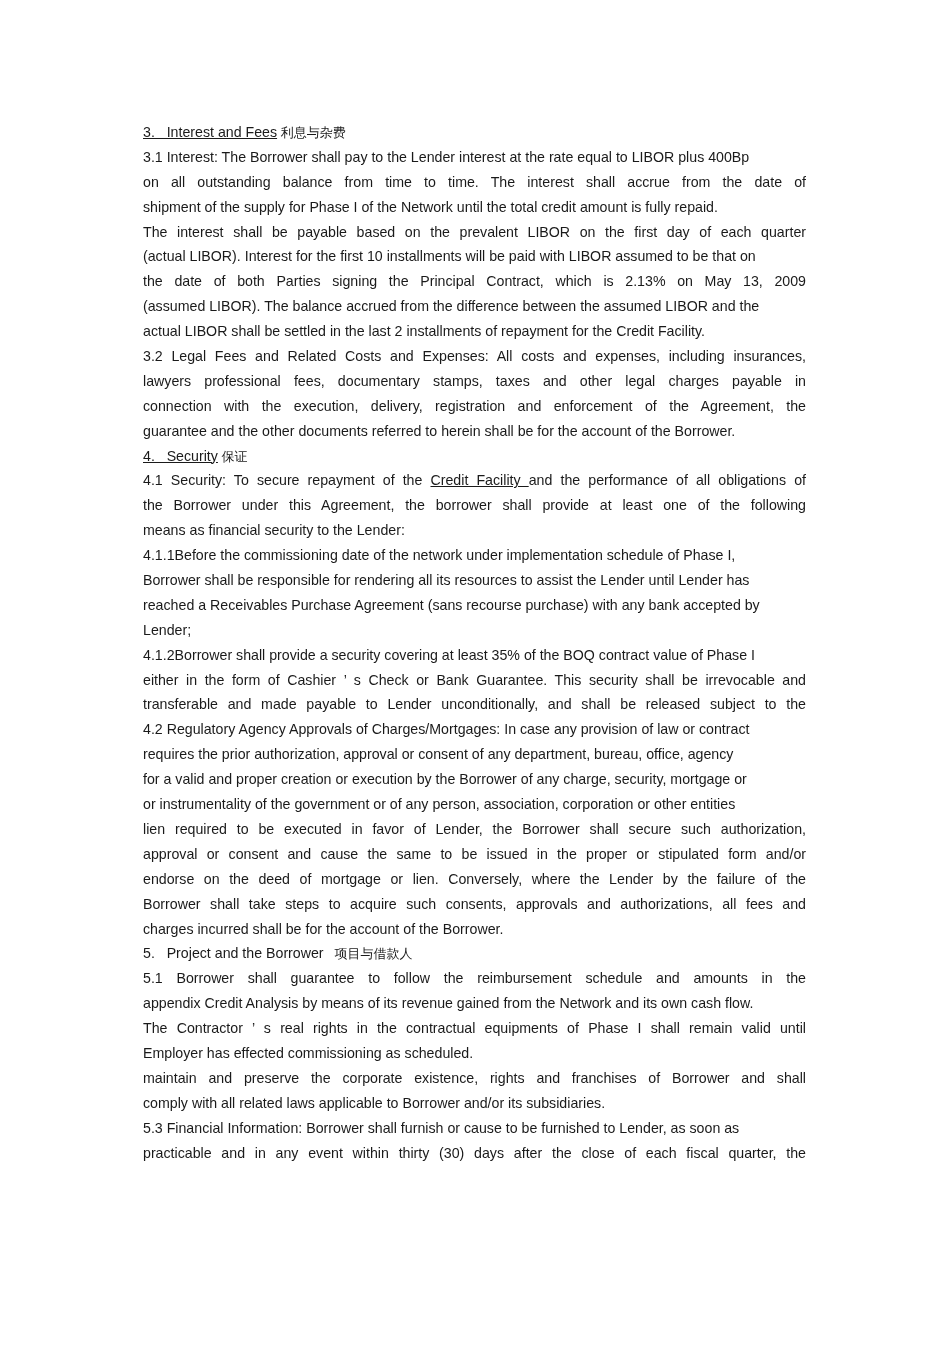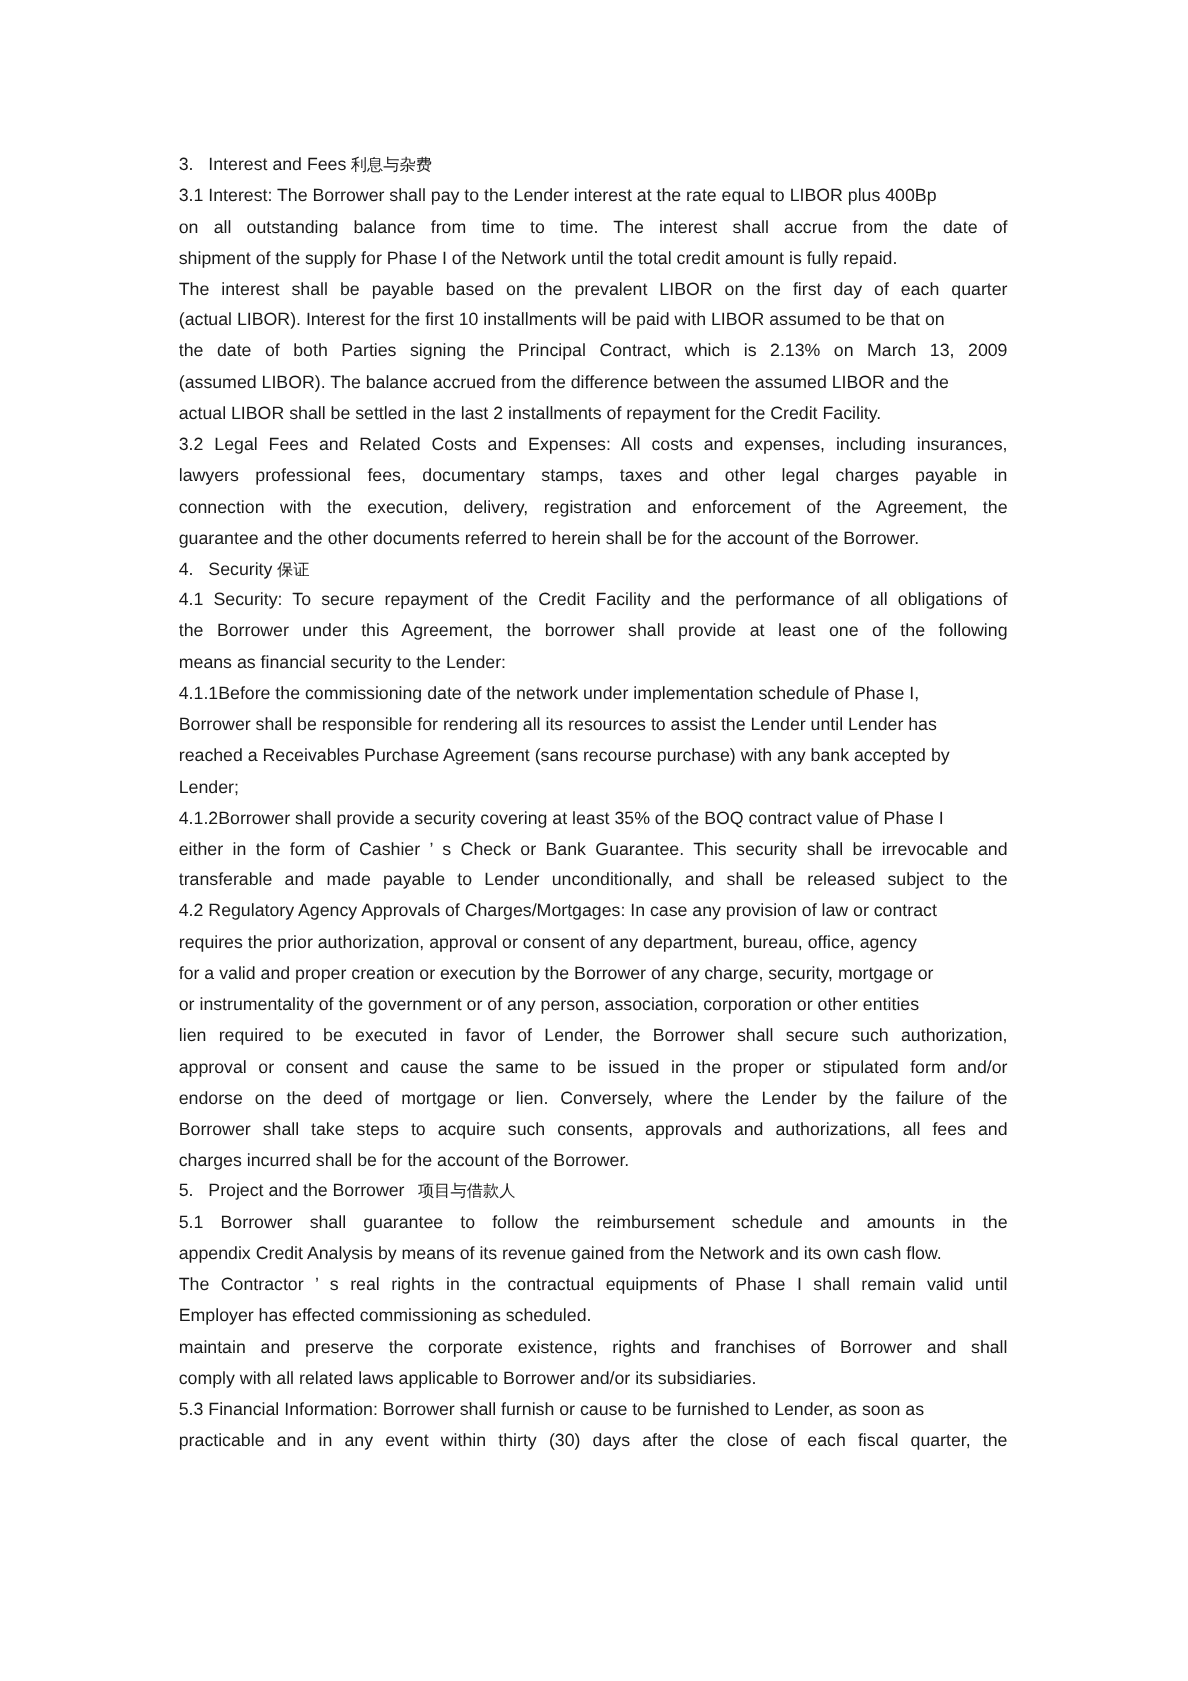--- a/index.html
+++ b/index.html
@@ -2,34 +2,34 @@
 <html><head>
 <meta charset="utf-8">
 <style>
   html, body { margin: 0; padding: 0; background: #ffffff; }
   body { width: 950px; height: 1345px; position: relative; overflow: hidden;
          font-family: "Liberation Sans", sans-serif; color: #1a1a1a; }
   .page { position: absolute; left: 143px; top: 120px; width: 663px; }
   .line { height: 24.9px; line-height: 24.9px; font-size: 14.2px; white-space: nowrap;
           text-align: justify; text-align-last: justify; overflow: visible; }
   .line.last { text-align-last: left; }
-  .u { }
+  .u { text-decoration: underline; }
   .cjk { font-family: Liberation Sans, sans-serif; font-size: 13px; }
 </style>
 </head>
 <body>
 
 <div class="page" id="page">
     <div class="line last"><span class="u">3.&nbsp;&nbsp;&nbsp;Interest and Fees</span><span class="cjk"> 利息与杂费</span></div>
     <div class="line last">3.1   Interest: The Borrower shall pay to the Lender interest at the rate equal to LIBOR plus 400Bp</div>
     <div class="line">on all outstanding balance from time to time. The interest shall accrue from the date of</div>
     <div class="line last">shipment of the supply for Phase I of the Network until the total credit amount is fully repaid.</div>
     <div class="line">The interest shall be payable based on the prevalent LIBOR on the first day of each quarter</div>
     <div class="line last">(actual LIBOR). Interest for the first 10 installments will be paid with LIBOR assumed to be that on</div>
-    <div class="line">the date of both Parties signing the Principal Contract, which is 2.13% on March 13, 2009</div>
+    <div class="line">the date of both Parties signing the Principal Contract, which is 2.13% on May 13, 2009</div>
     <div class="line last">(assumed LIBOR). The balance accrued from the difference between the assumed LIBOR and the</div>
     <div class="line last">actual LIBOR shall be settled in the last 2 installments of repayment for the Credit Facility.</div>
     <div class="line">3.2   Legal Fees and Related Costs and Expenses: All costs and expenses, including insurances,</div>
     <div class="line">lawyers professional fees, documentary stamps, taxes and other legal charges payable in</div>
     <div class="line">connection with the execution, delivery, registration and enforcement of the Agreement, the</div>
     <div class="line last">guarantee and the other documents referred to herein shall be for the account of the Borrower.</div>
     <div class="line last"><span class="u">4.&nbsp;&nbsp;&nbsp;Security</span><span class="cjk"> 保证</span></div>
     <div class="line"><span>4.1   Security: To secure repayment of the </span><span class="u">Credit Facility </span><span>and the performance of all obligations of</span></div>
     <div class="line">the Borrower under this Agreement, the borrower shall provide at least one of the following</div>
     <div class="line last">means as financial security to the Lender:</div>

